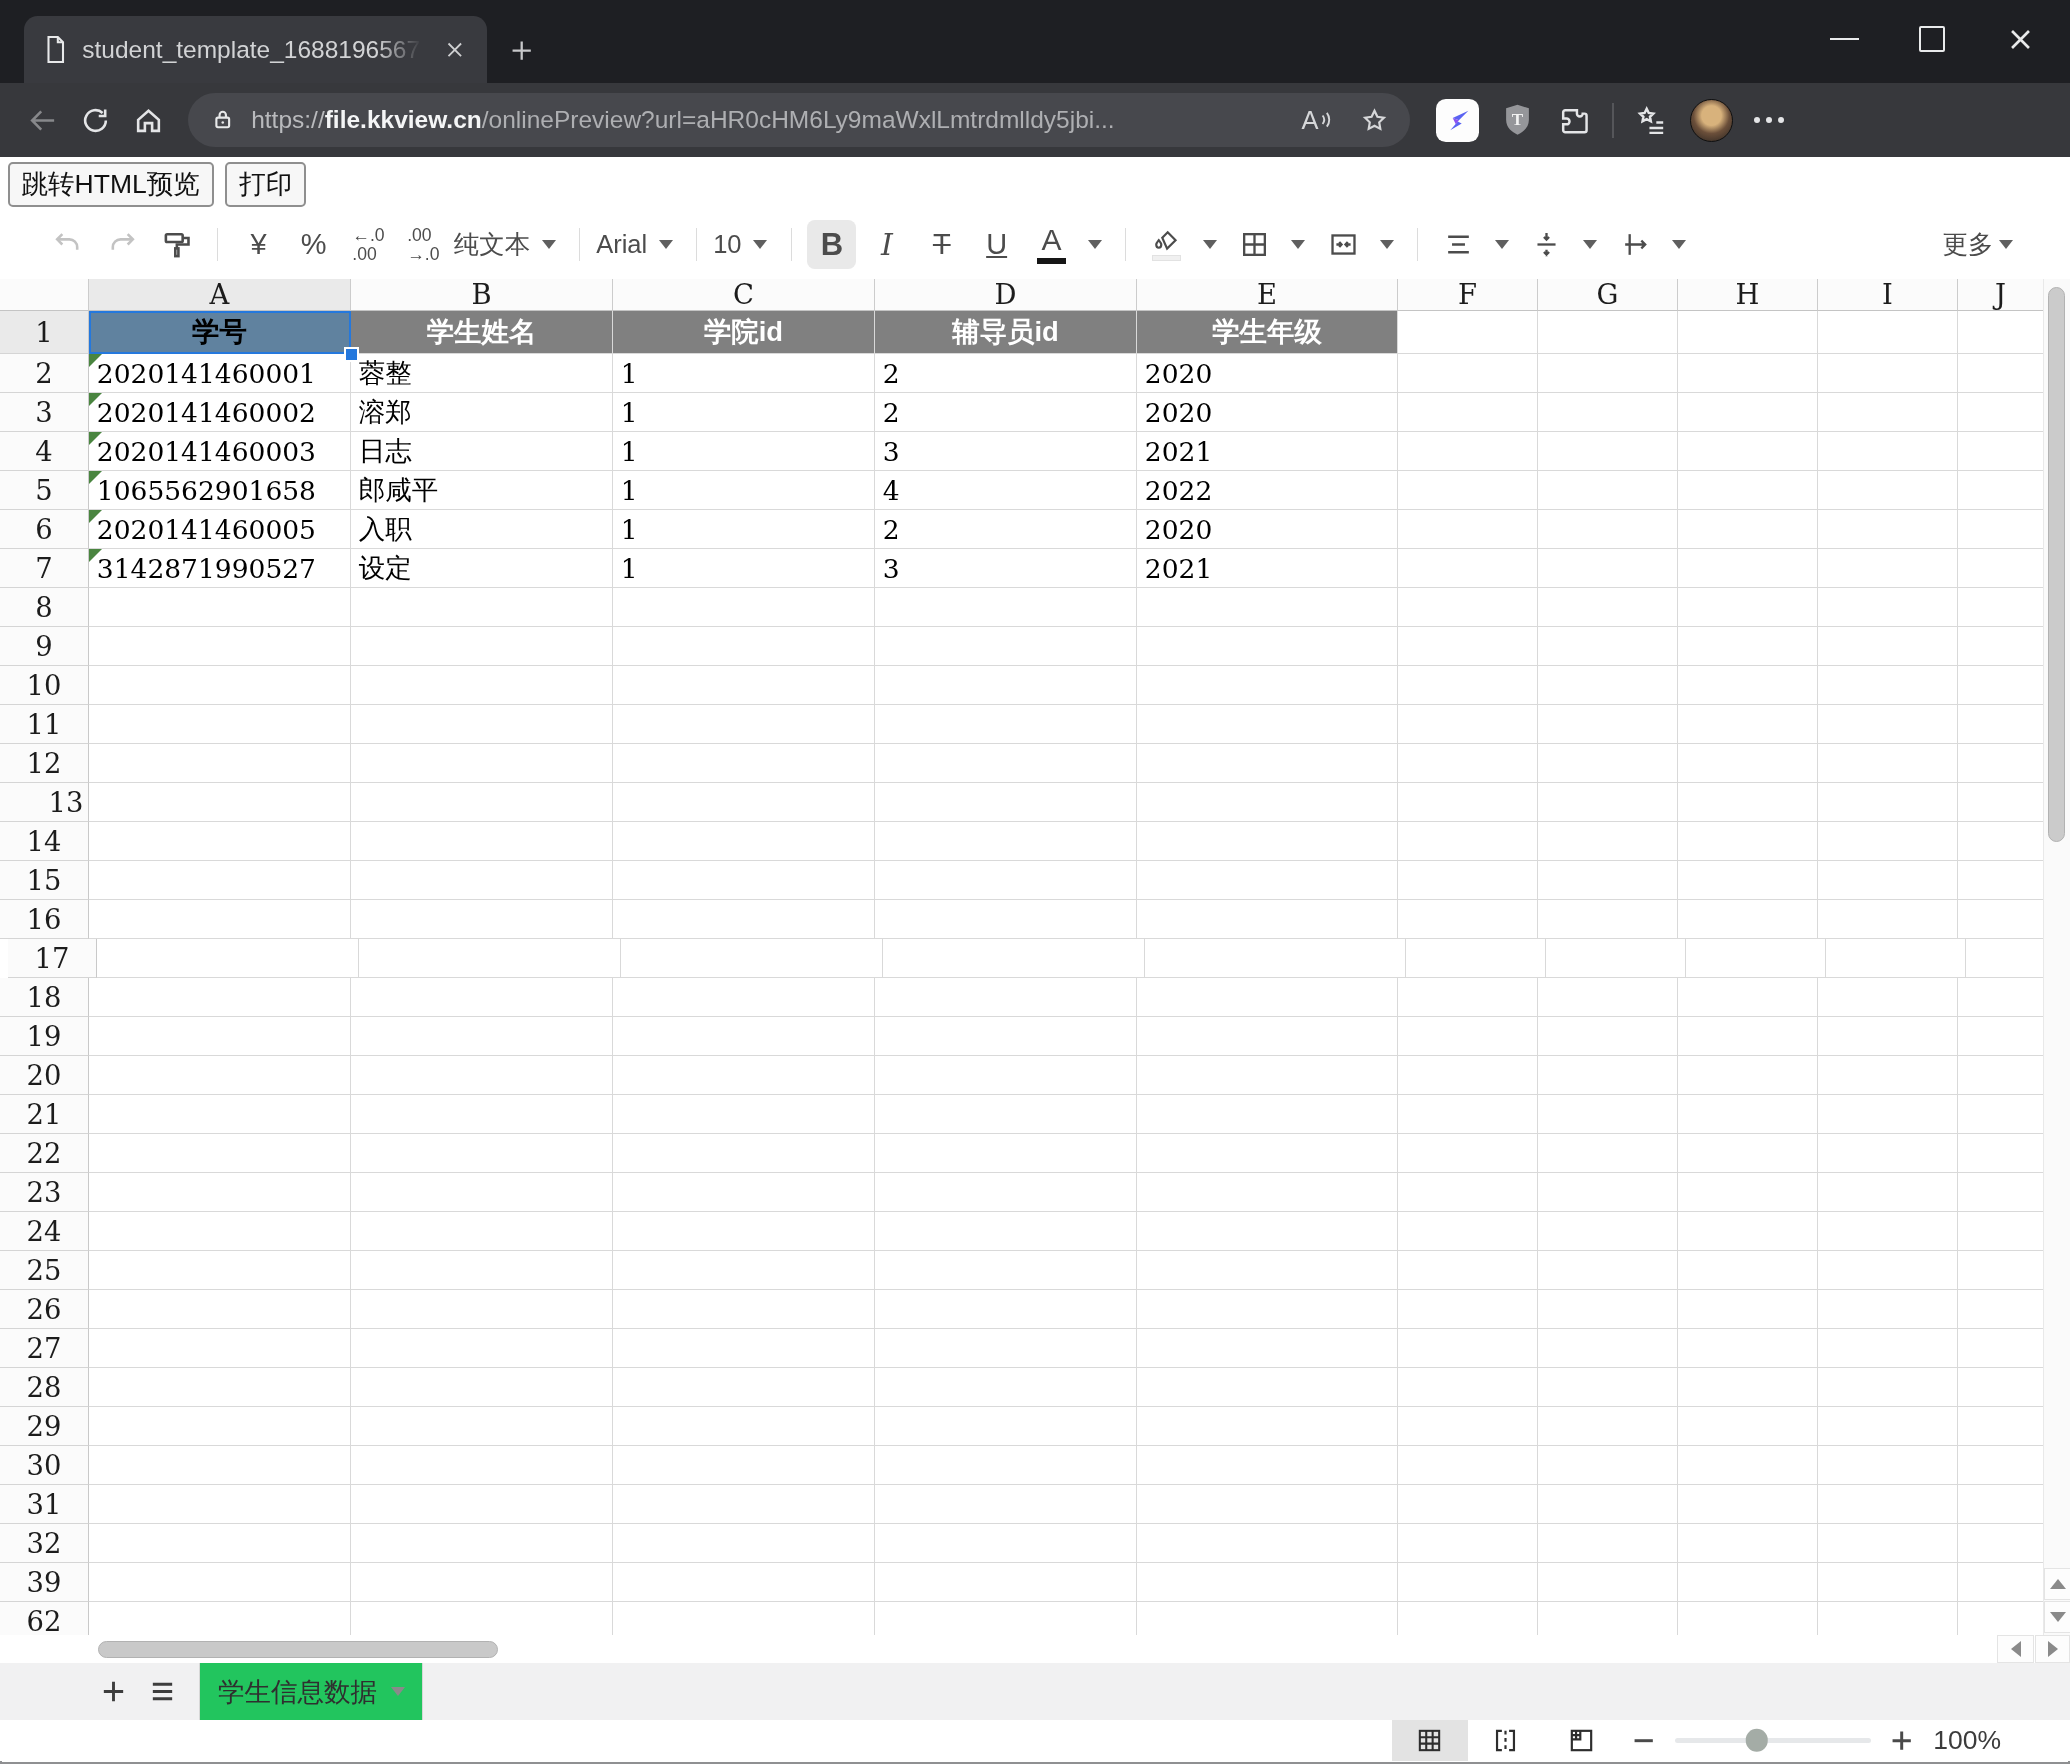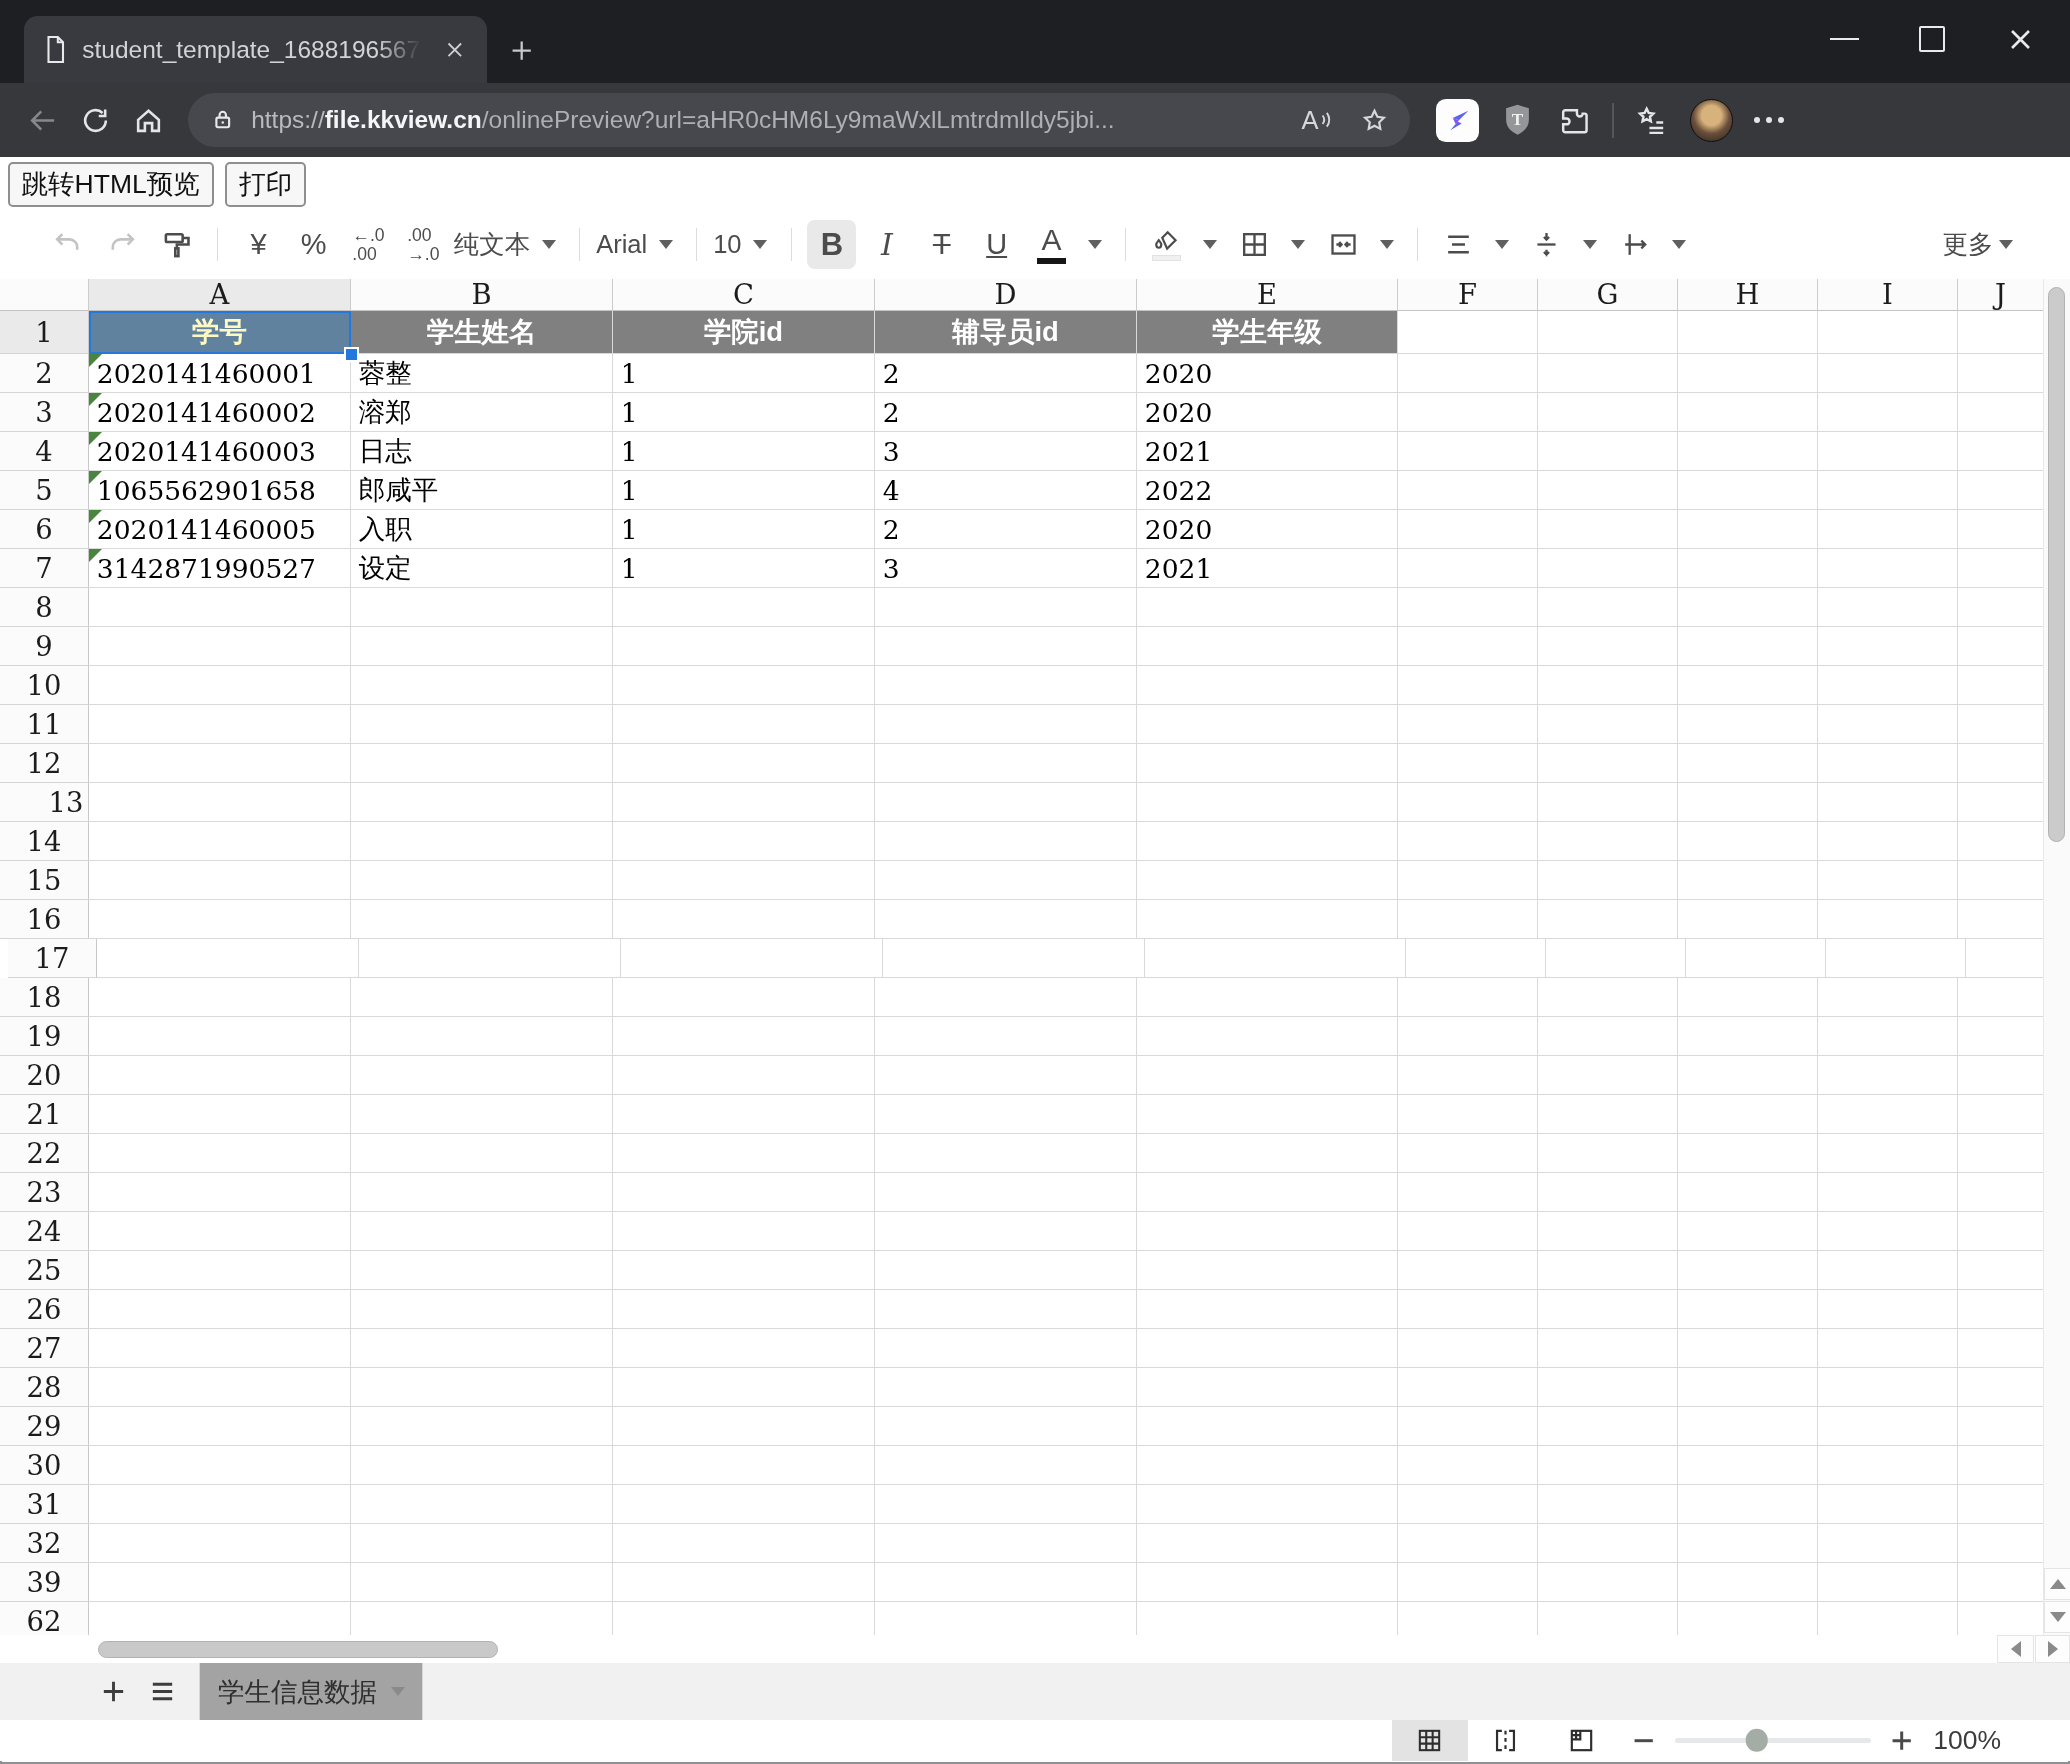--- a/index.html
+++ b/index.html
@@ -83,21 +83,21 @@
   .g-rowhdr { flex:none; background:#fbfbfb; border-right:1px solid #c9c9c9; border-bottom:1px solid #d5d5d5;
       display:flex; align-items:center; justify-content:center;
       font-family:"DejaVu Serif","Liberation Serif",serif; font-size:27.4px; color:#1c1c1c; }
   .g-hl { background:#eaeaea; }
   .g-cell { flex:none; height:100%; background:#fff; border-right:1px solid #d9d9d9; border-bottom:1px solid #d9d9d9;
       display:flex; align-items:center; padding-left:7.8px; font-size:26.5px; color:#000; position:relative; overflow:hidden; }
   .g-serif { font-family:"DejaVu Serif","Liberation Serif",serif; }
   .g-cjk { font-family:"Liberation Sans","DejaVu Sans",sans-serif; }
   .g-hdrcell { background:var(--hdrfill); color:#fff; justify-content:center; padding-left:0;
       font-weight:700; font-size:27.4px; font-family:"Liberation Sans","DejaVu Sans",sans-serif; }
-  .g-selcell { background:var(--selfill); color:#fef9c3; }
+  .g-selcell { background:var(--selfill); color:#000000; }
   .g-tri::before { content:""; position:absolute; left:0; top:0; width:0; height:0;
       border-top:13.7px solid var(--tri); border-right:13.7px solid transparent; }
   .g-selection { position:absolute; left:89px; top:32px; width:262px; height:43px; border:2.9px solid var(--sel); pointer-events:none; }
   .g-fillhandle { position:absolute; right:-9.8px; bottom:-9.8px; width:14.7px; height:14.7px; background:var(--sel); border:2px solid #fff; }
 
   
   .vscroll { position:absolute; left:2043px; top:279px; width:27.4px; height:1356px; background:#fafafa; border-left:1px solid #e9e9e9; }
   .vthumb { position:absolute; left:3.9px; top:7.8px; width:17.6px; height:555px; background:#cbcbcb; border:1px solid #b2b2b2; border-radius:9.8px; }
   .sbtn { position:absolute; background:#fdfdfd; border:1px solid #e4e4e4; display:flex; align-items:center; justify-content:center; }
   .vbtn-up { left:0; bottom:35px; width:27.4px; height:32px; }
@@ -108,21 +108,21 @@
   .hbtn-right { left:2035px; top:0; width:35px; height:28px; }
   .tri-up    { width:0;height:0;border-left:8.8px solid transparent;border-right:8.8px solid transparent;border-bottom:10.8px solid #8a8a8a; }
   .tri-down  { width:0;height:0;border-left:8.8px solid transparent;border-right:8.8px solid transparent;border-top:10.8px solid #8a8a8a; }
   .tri-left  { width:0;height:0;border-top:8.8px solid transparent;border-bottom:8.8px solid transparent;border-right:10.8px solid #8a8a8a; }
   .tri-right { width:0;height:0;border-top:8.8px solid transparent;border-bottom:8.8px solid transparent;border-left:10.8px solid #8a8a8a; }
 
   
   .sheetbar { position:absolute; left:0; top:1663px; width:2070px; height:57px; background:#f1f1f2;
               display:flex; align-items:center; padding-left:94px; color:#3d3d3d; }
   .sb-ic { width:39px; height:39px; display:flex; align-items:center; justify-content:center; margin-right:9.8px; flex:none; }
-  .sheettab { height:57px; min-width:218px; background:#a3a3a3; border:1px solid #d7d7d7; border-top:none; border-bottom:none;
+  .sheettab { height:57px; min-width:218px; background:#22c55e; border:1px solid #d7d7d7; border-top:none; border-bottom:none;
               display:flex; align-items:center; justify-content:center; gap:13.7px; padding:0 17.6px; margin-left:7.8px; }
   .sheettab .lbl { font-size:26.5px; color:#2f2f2f; }
   .tab-caret { width:0; height:0; border-left:7.8px solid transparent; border-right:7.8px solid transparent; border-top:9.8px solid #8a8a8a; }
 
   
   .statusbar { position:absolute; left:0; top:1720px; width:2070px; height:41px; background:#fff;
                display:flex; align-items:center; justify-content:flex-end; padding-right:69px; color:#4a4a4a; }
   .st-ic { width:76px; height:41px; display:flex; align-items:center; justify-content:center; flex:none; }
   .st-ic.active { background:#e3e3e3; }
   .zoomwrap { display:flex; align-items:center; margin-left:9.8px; }

